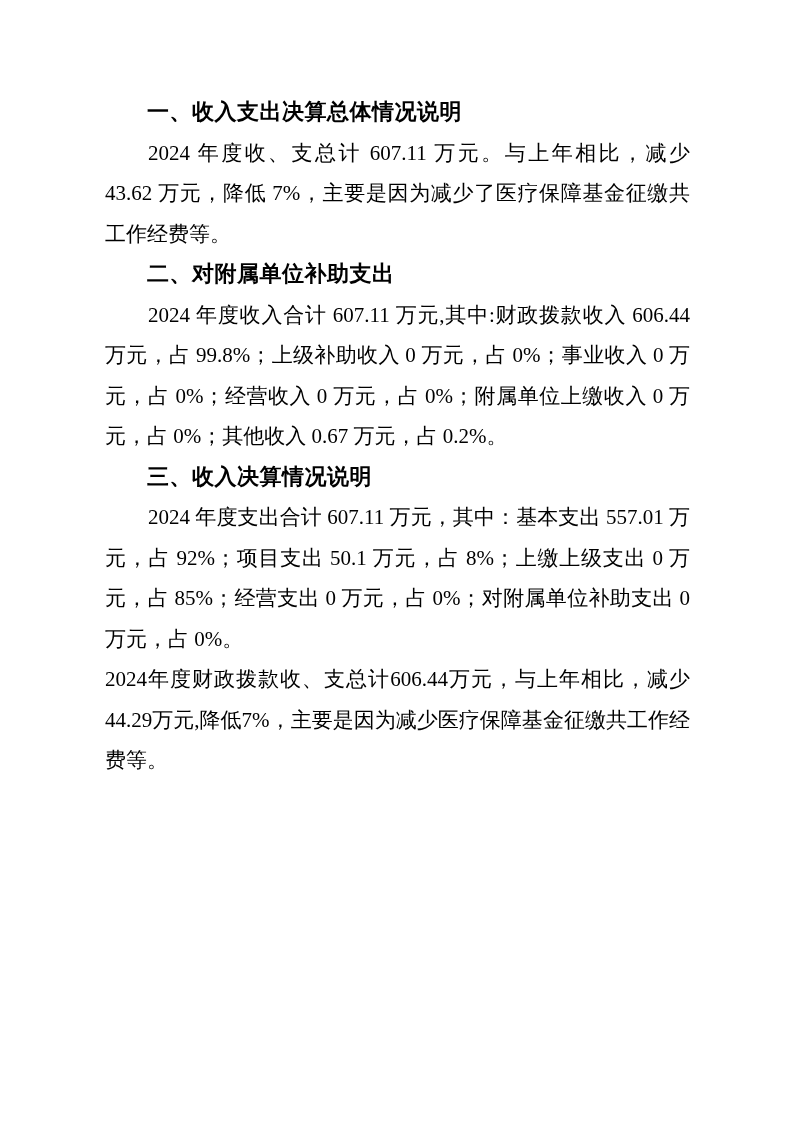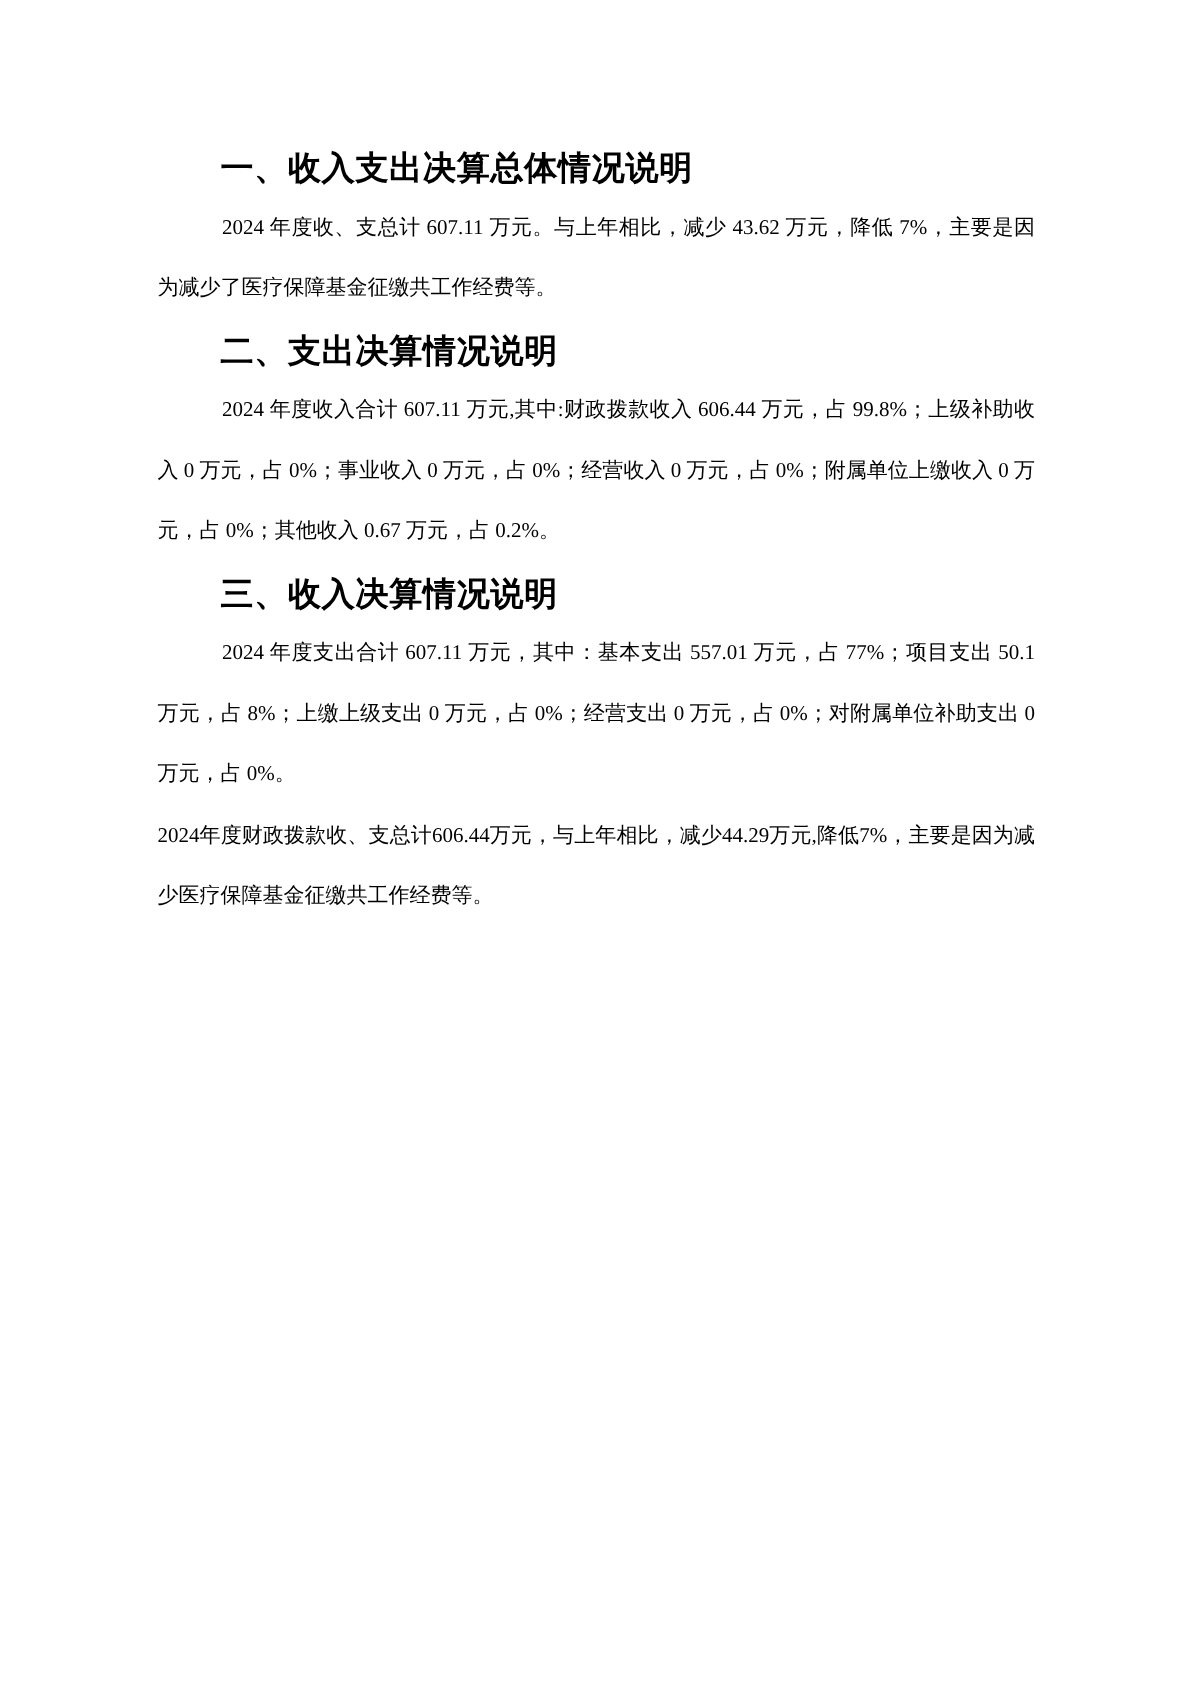--- a/index.html
+++ b/index.html
@@ -26,21 +26,21 @@
     font-weight: 700;
     font-size: 22px;
     line-height: 40.5px;
     margin: 0;
     text-indent: 42px;
     letter-spacing: 0.5px;
     white-space: nowrap;
   }
   .para {
     font-family: "Liberation Serif", "DejaVu Serif", serif;
-    font-size: 14px;
+    font-size: 21px;
     line-height: 40.5px;
     margin: 0;
     text-align: justify;
     text-align-last: left;
   }
   .para.indent { text-indent: 43px; }
   .subheading {
     font-family: "Liberation Serif", "DejaVu Serif", serif;
     font-weight: 700;
     font-style: italic;
@@ -67,27 +67,27 @@
 
 <div class="page">
   <main class="content">
 
     <section class="sec">
       <h2 class="heading">一、收入支出决算总体情况说明</h2>
       <p class="para indent">2024 年度收、支总计 607.11 万元。与上年相比，减少 43.62 万元，降低 7%，主要是因为减少了医疗保障基金征缴共工作经费等。</p>
     </section>
 
     <section class="sec">
-      <h2 class="heading">二、支出决算情况说明</h2>
+      <h2 class="heading">二、对附属单位补助支出</h2>
       <p class="para indent">2024 年度收入合计 607.11 万元,其中:财政拨款收入 606.44 万元，占 99.8%；上级补助收入 0 万元，占 0%；事业收入 0 万元，占 0%；经营收入 0 万元，占 0%；附属单位上缴收入 0 万元，占 0%；其他收入 0.67 万元，占 0.2%。</p>
     </section>
 
     <section class="sec">
       <h2 class="heading">三、收入决算情况说明</h2>
-      <p class="para indent">2024 年度支出合计 607.11 万元，其中：基本支出 557.01 万元，占 77%；项目支出 50.1 万元，占 8%；上缴上级支出 0 万元，占 0%；经营支出 0 万元，占 0%；对附属单位补助支出 0 万元，占 0%。</p>
+      <p class="para indent">2024 年度支出合计 607.11 万元，其中：基本支出 557.01 万元，占 92%；项目支出 50.1 万元，占 8%；上缴上级支出 0 万元，占 85%；经营支出 0 万元，占 0%；对附属单位补助支出 0 万元，占 0%。</p>
     </section>
 
     <section class="sec">
       <p class="para">2024年度财政拨款收、支总计606.44万元，与上年相比，减少44.29万元,降低7%，主要是因为减少医疗保障基金征缴共工作经费等。</p>
     </section>
 
     <section class="sec">
     </section>
 
   </main>

